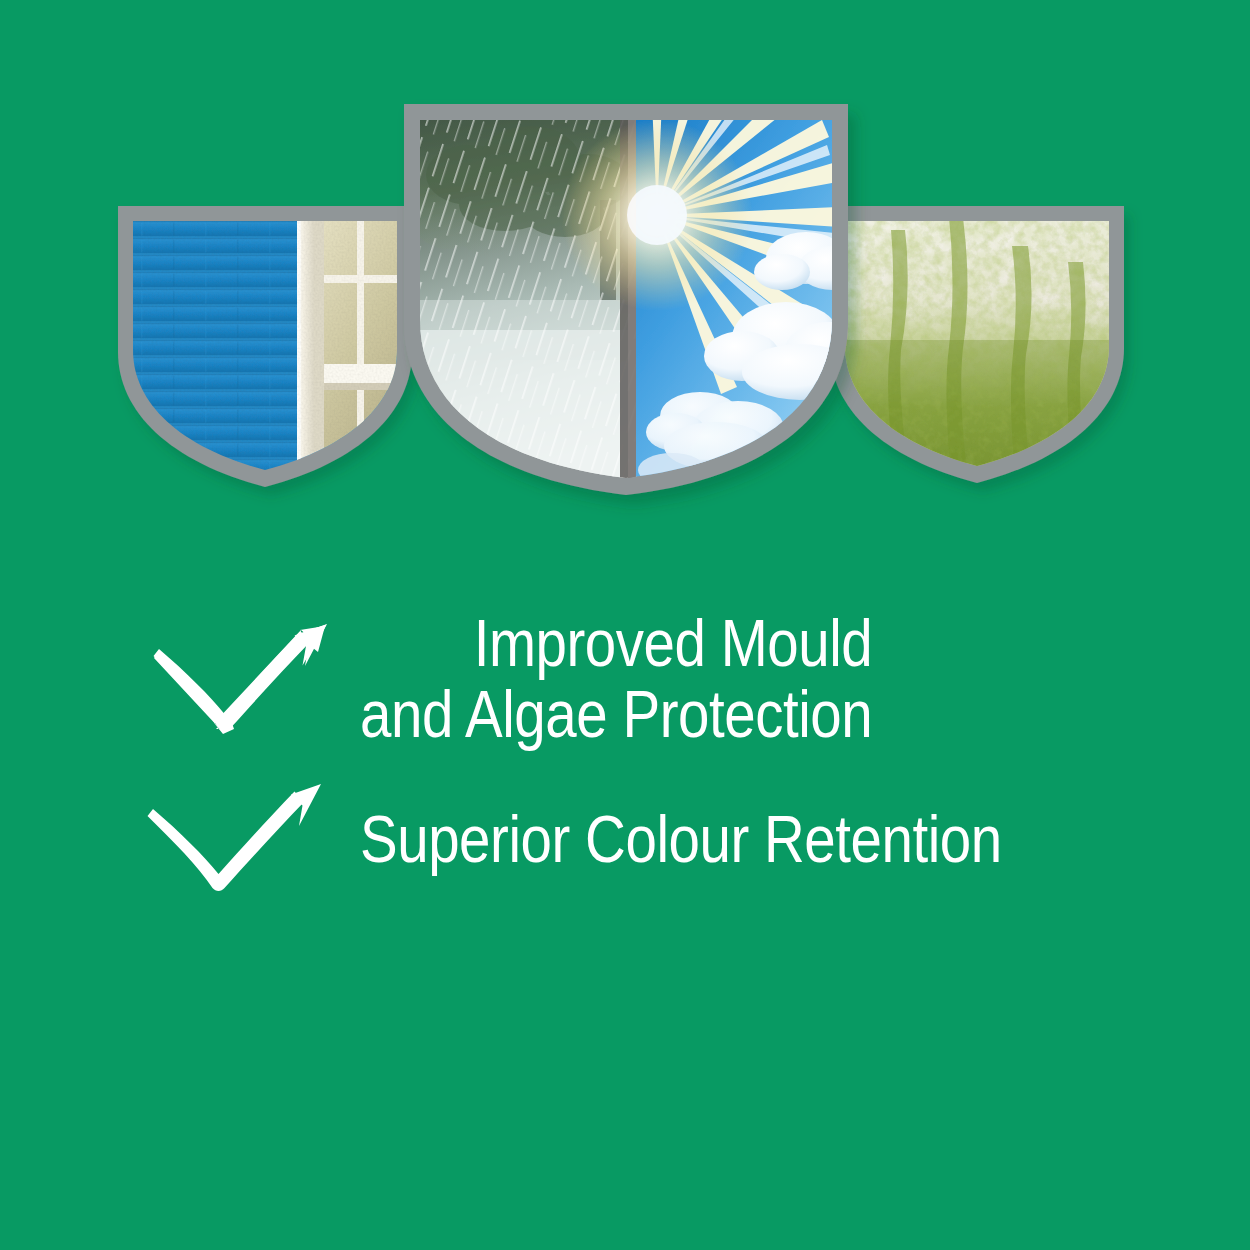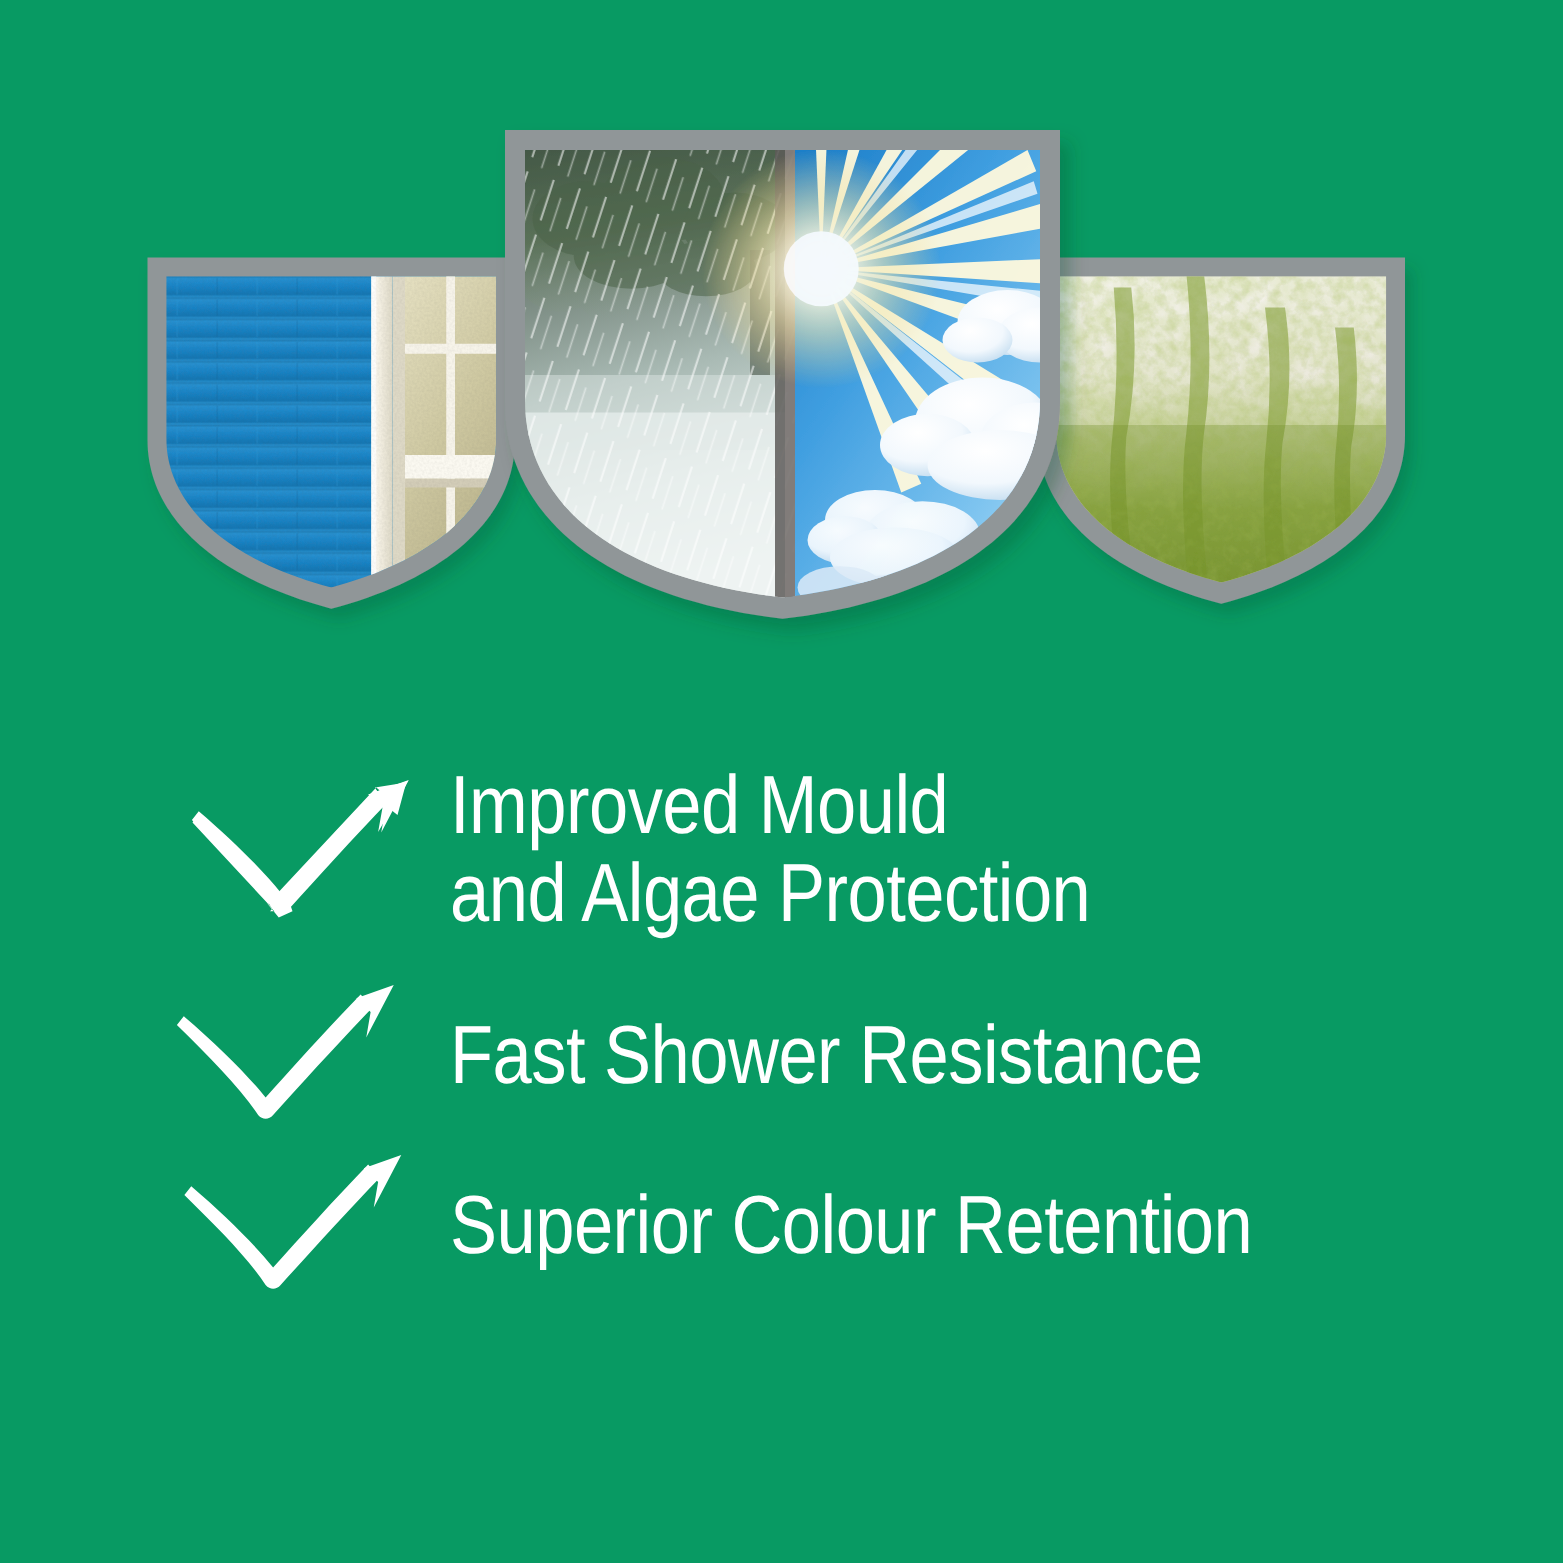--- a/index.html
+++ b/index.html
@@ -67,21 +67,21 @@
     font-family: "Liberation Sans Narrow", "Liberation Sans", sans-serif;
     font-weight: 400;
     font-size: 66px;
     line-height: 1.07;
     letter-spacing: -0.5px;
     white-space: pre-line;
     transform: scaleX(0.855);
     transform-origin: left center;
   }
   
-  #row-0 { height: 176px; }
+  #row-0 { height: 176px; text-align: right; }
   #row-0 .check-wrap { top: 26px; left: 150px; }
   #row-0 .benefit-label { top: 12px; }
 
   #row-1 { height: 140px; }
   #row-1 .check-wrap { top: 14px; left: 138px; }
   #row-1 .benefit-label { top: 36px; }
 
   #row-2 { height: 140px; }
   #row-2 .check-wrap { top: 10px; left: 144px; }
   #row-2 .benefit-label { top: 32px; }
@@ -349,30 +349,20 @@
           <path fill="#ffffff" d="M3.5 34 C30 60 54 84 68.5 106 C72 110 77 110 80.5 106 C104 80 133 48 160 20 L150.5 9.5
                C123 38 96 68 74.5 92 C60 74 36 50 9 27 Z"></path>
           <path fill="#ffffff" d="M176.5 2.5 L144.5 13.5 L156 24 L152.5 43.5 L176.5 2.5 Z"></path>
           <path fill="#ffffff" d="M177 2 L147 12.5 L158.5 23.5 L155 44 Z"></path>
         </svg>
       </span>
       <span class="benefit-label" style="color: rgb(255, 255, 255);">Improved Mould
 and Algae Protection</span>
     </div>
 
-    <div class="benefit-row" id="row-1">
-      <span class="check-wrap">
-        <svg viewBox="0 0 190 120" xmlns="http://www.w3.org/2000/svg" aria-hidden="true">
-          <path fill="#ffffff" d="M3.5 34 C30 60 54 84 68.5 106 C72 110 77 110 80.5 106 C104 80 133 48 160 20 L150.5 9.5
-               C123 38 96 68 74.5 92 C60 74 36 50 9 27 Z"></path>
-          <path fill="#ffffff" d="M177 2 L147 12.5 L158.5 23.5 L155 44 Z"></path>
-        </svg>
-      </span>
-      <span class="benefit-label" style="color: rgb(255, 255, 255);">Fast Shower Resistance</span>
-    </div>
 
     <div class="benefit-row" id="row-2">
       <span class="check-wrap">
         <svg viewBox="0 0 190 120" xmlns="http://www.w3.org/2000/svg" aria-hidden="true">
           <path fill="#ffffff" d="M3.5 34 C30 60 54 84 68.5 106 C72 110 77 110 80.5 106 C104 80 133 48 160 20 L150.5 9.5
                C123 38 96 68 74.5 92 C60 74 36 50 9 27 Z"></path>
           <path fill="#ffffff" d="M177 2 L147 12.5 L158.5 23.5 L155 44 Z"></path>
         </svg>
       </span>
       <span class="benefit-label" style="color: rgb(255, 255, 255);">Superior Colour Retention</span>

